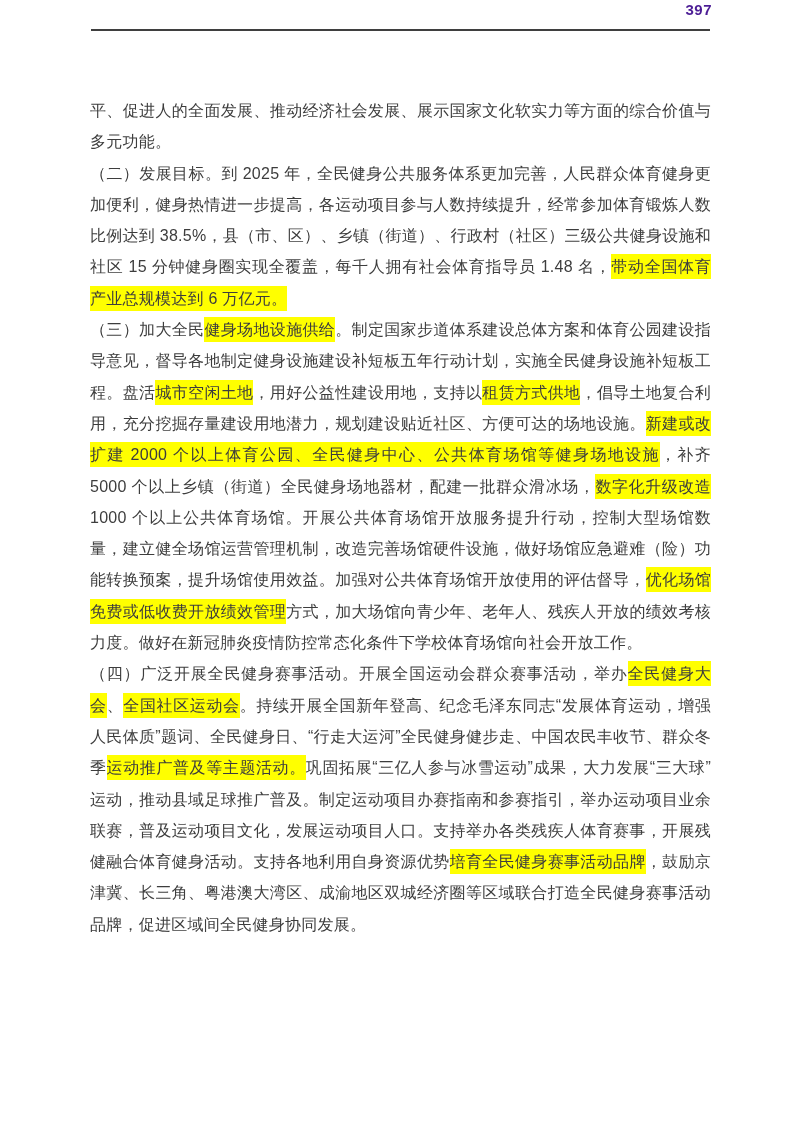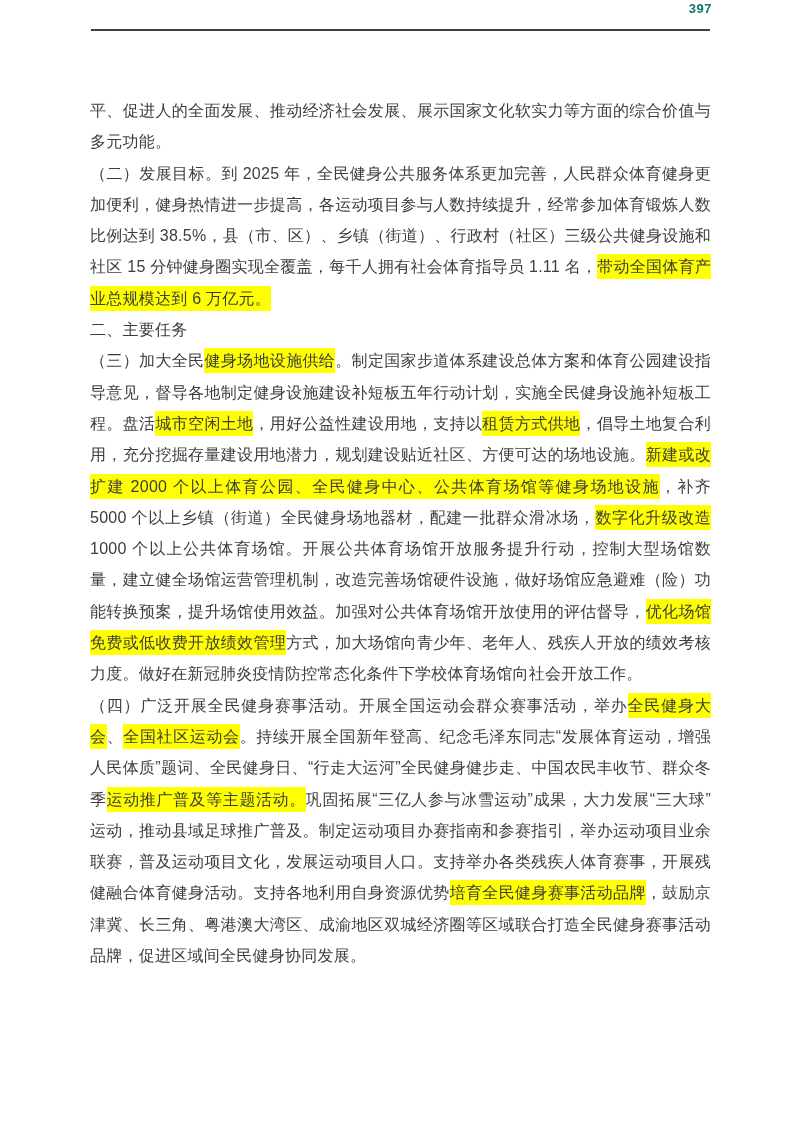--- a/index.html
+++ b/index.html
@@ -12,23 +12,23 @@
     width: 793px;
     height: 1122px;
     background: #ffffff;
     overflow: hidden;
     font-family: "Liberation Sans", "DejaVu Sans", sans-serif;
   }
   .page-number {
     position: absolute;
     top: 1px;
     right: 81px;
-    font-size: 13px;
+    font-size: 15px;
     font-weight: 700;
-    color: #0f766e;
+    color: #4c1d95;
     letter-spacing: 0.5px;
   }
   .header-rule {
     position: absolute;
     top: 29px;
     left: 91px;
     width: 619px;
     height: 2px;
     background: #3f3f3f;
   }
@@ -59,23 +59,22 @@
 <div class="page">
 
   <div class="page-number">397</div>
 
   <div class="header-rule"></div>
 
   <div class="doc-body">
 
     <p><span>平、促进人的全面发展、推动经济社会发展、展示国家文化软实力等方面的综合价值与多元功能。</span></p>
 
-    <p><span>（二）发展目标。到 2025 年，全民健身公共服务体系更加完善，人民群众体育健身更加便利，健身热情进一步提高，各运动项目参与人数持续提升，经常参加体育锻炼人数比例达到 38.5%，县（市、区）、乡镇（街道）、行政村（社区）三级公共健身设施和社区 15 分钟健身圈实现全覆盖，每千人拥有社会体育指导员 1.11 名，</span><mark class="hl">带动全国体育产业总规模达到 6 万亿元。</mark></p>
+    <p><span>（二）发展目标。到 2025 年，全民健身公共服务体系更加完善，人民群众体育健身更加便利，健身热情进一步提高，各运动项目参与人数持续提升，经常参加体育锻炼人数比例达到 38.5%，县（市、区）、乡镇（街道）、行政村（社区）三级公共健身设施和社区 15 分钟健身圈实现全覆盖，每千人拥有社会体育指导员 1.48 名，</span><mark class="hl">带动全国体育产业总规模达到 6 万亿元。</mark></p>
 
-    <p><span>二、主要任务</span></p>
 
     <p><span>（三）加大全民</span><mark class="hl">健身场地设施供给</mark><span>。制定国家步道体系建设总体方案和体育公园建设指导意见，督导各地制定健身设施建设补短板五年行动计划，实施全民健身设施补短板工程。盘活</span><mark class="hl">城市空闲土地</mark><span>，用好公益性建设用地，支持以</span><mark class="hl">租赁方式供地</mark><span>，倡导土地复合利用，充分挖掘存量建设用地潜力，规划建设贴近社区、方便可达的场地设施。</span><mark class="hl">新建或改扩建 2000 个以上体育公园、全民健身中心、公共体育场馆等健身场地设施</mark><span>，补齐 5000 个以上乡镇（街道）全民健身场地器材，配建一批群众滑冰场，</span><mark class="hl">数字化升级改造</mark><span> 1000 个以上公共体育场馆。开展公共体育场馆开放服务提升行动，控制大型场馆数量，建立健全场馆运营管理机制，改造完善场馆硬件设施，做好场馆应急避难（险）功能转换预案，提升场馆使用效益。加强对公共体育场馆开放使用的评估督导，</span><mark class="hl">优化场馆免费或低收费开放绩效管理</mark><span>方式，加大场馆向青少年、老年人、残疾人开放的绩效考核力度。做好在新冠肺炎疫情防控常态化条件下学校体育场馆向社会开放工作。</span></p>
 
     <p><span>（四）广泛开展全民健身赛事活动。开展全国运动会群众赛事活动，举办</span><mark class="hl">全民健身大会</mark><span>、</span><mark class="hl">全国社区运动会</mark><span>。持续开展全国新年登高、纪念毛泽东同志“发展体育运动，增强人民体质”题词、全民健身日、“行走大运河”全民健身健步走、中国农民丰收节、群众冬季</span><mark class="hl">运动推广普及等主题活动。</mark><span>巩固拓展“三亿人参与冰雪运动”成果，大力发展“三大球”运动，推动县域足球推广普及。制定运动项目办赛指南和参赛指引，举办运动项目业余联赛，普及运动项目文化，发展运动项目人口。支持举办各类残疾人体育赛事，开展残健融合体育健身活动。支持各地利用自身资源优势</span><mark class="hl">培育全民健身赛事活动品牌</mark><span>，鼓励京津冀、长三角、粤港澳大湾区、成渝地区双城经济圈等区域联合打造全民健身赛事活动品牌，促进区域间全民健身协同发展。</span></p>
 
   </div>
 
 </div>
 
 </body></html>

